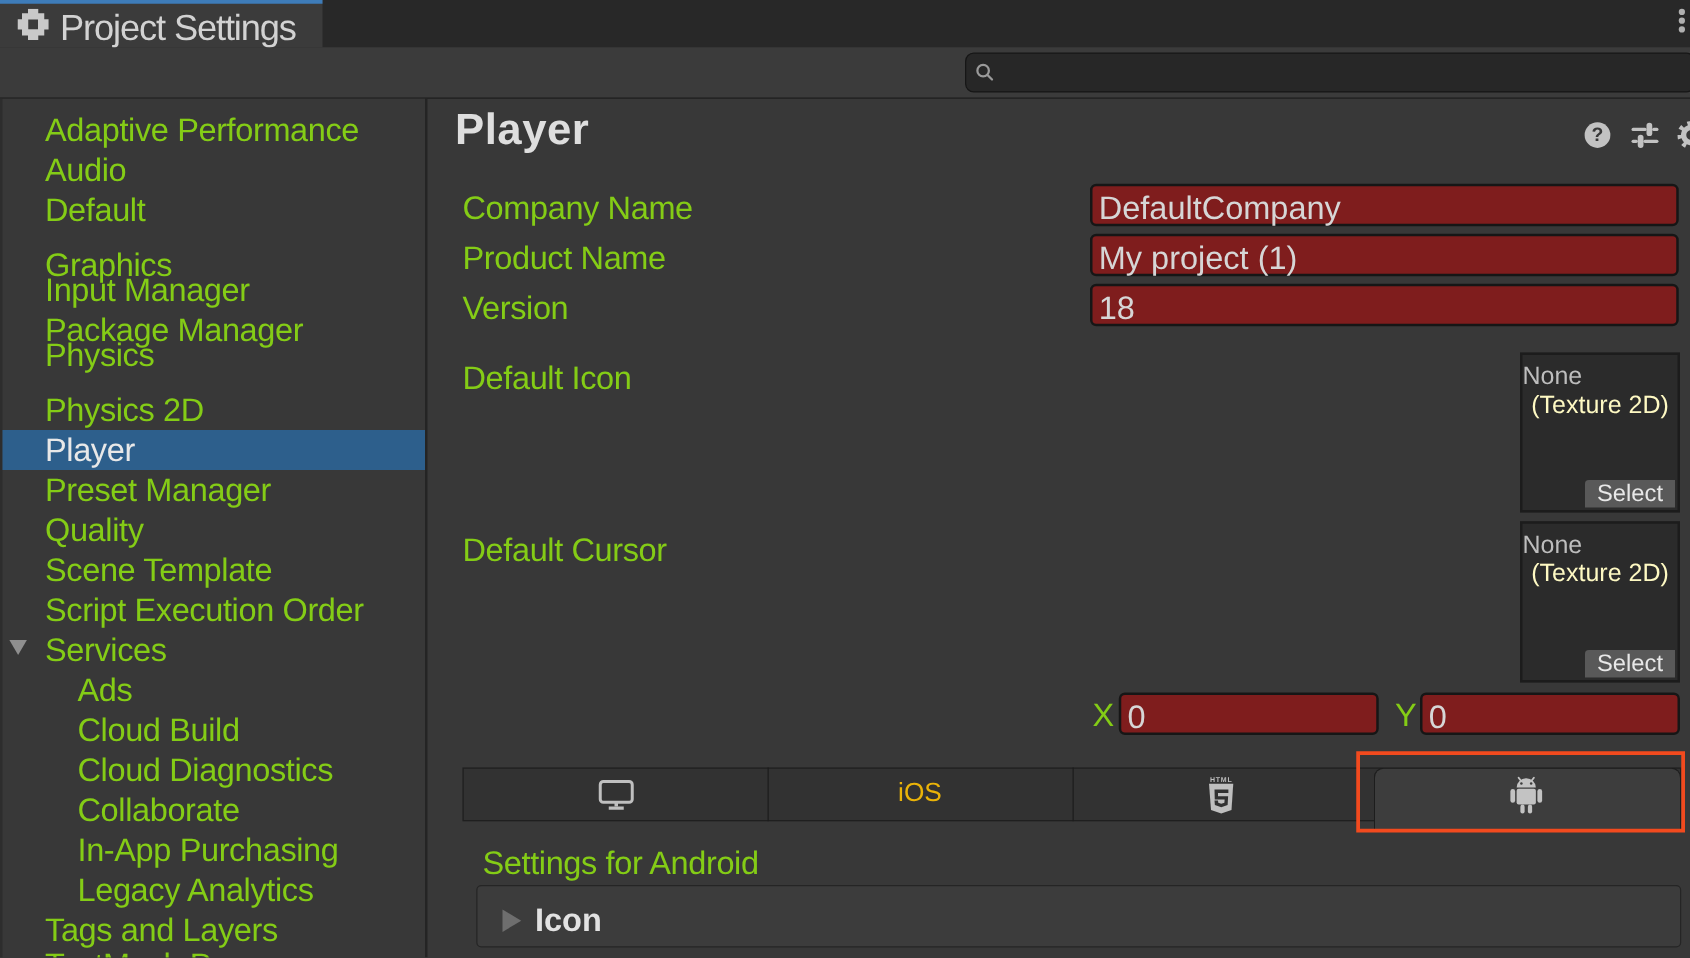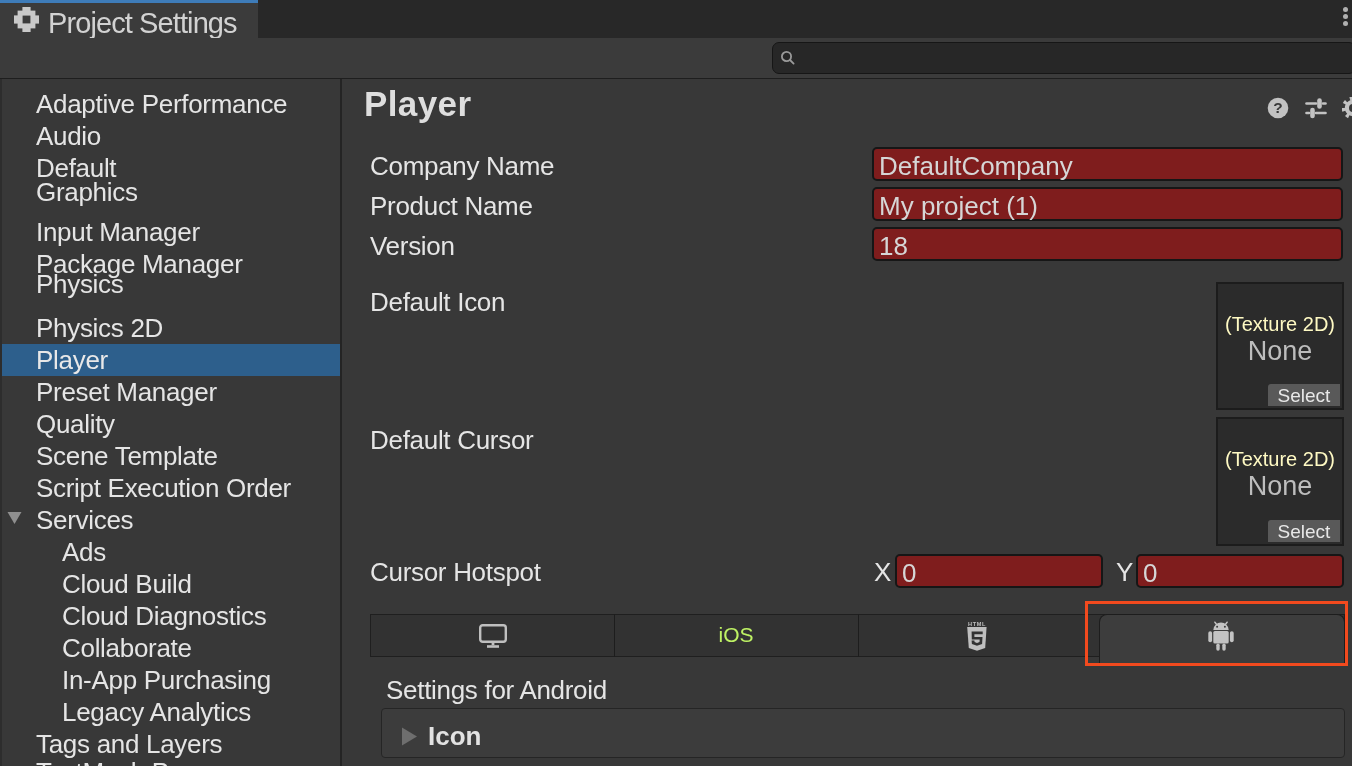--- a/index.html
+++ b/index.html
@@ -1,20 +1,20 @@
 <!DOCTYPE html>
 <html><head>
 <meta charset="utf-8">
 <style>
   * { margin:0; padding:0; box-sizing:border-box; }
   html,body { width:1352px; height:766px; overflow:hidden; background:#383838;
     font-family:"Liberation Sans", sans-serif; }
   .abs { position:absolute; }
   #stage { position:relative; width:1352px; height:766px; overflow:hidden; }
-  .lbl { position:absolute; color:#e5e5e5; font-size:26px; line-height:32px; white-space:nowrap; letter-spacing:-0.3px; }
+  .lbl { position:absolute; color:#84cc16; font-size:26px; line-height:32px; white-space:nowrap; letter-spacing:-0.3px; }
 </style>
 </head>
 <body>
 <div id="stage">
 
   <div class="abs" style="left:0;top:0;width:1352px;height:38px;background:#282828;"></div>
   <div class="abs" style="left:0;top:0;width:258px;height:38px;background:#3b3b3b;"></div>
   <div class="abs" style="left:0;top:0;width:258px;height:3px;background:#3e7cb9;"></div>
   <svg class="abs" style="left:14px;top:7px;" width="25" height="25" viewBox="0 0 25 25">
     <g fill="#c9c9c9">
@@ -38,21 +38,21 @@
   </svg>
   <div class="abs" style="left:0;top:78px;width:1352px;height:1px;background:#1e1e1e;"></div>
 
   <div class="abs" style="left:0;top:79px;width:340px;height:687px;background:#383838;"></div>
   <div class="abs" style="left:0;top:79px;width:2px;height:687px;background:#2d2d2d;"></div>
   <div class="abs" style="left:340px;top:79px;width:2px;height:687px;background:#242424;"></div>
   <div id="sidebar-items">
     <div class="lbl" style="left:36px;top:88px;">Adaptive Performance</div>
     <div class="lbl" style="left:36px;top:120px;">Audio</div>
     <div class="lbl" style="left:36px;top:152px;">Default</div>
-    <div class="lbl" style="left:36px;top:176px;">Graphics</div>
+    <div class="lbl" style="left:36px;top:196px;">Graphics</div>
     <div class="lbl" style="left:36px;top:216px;">Input Manager</div>
     <div class="lbl" style="left:36px;top:248px;text-align:right;">Package Manager</div>
     <div class="lbl" style="left:36px;top:268px;">Physics</div>
     <div class="lbl" style="left:36px;top:312px;">Physics 2D</div>
     <div class="lbl" style="left:36px;top:376px;">Preset Manager</div>
     <div class="lbl" style="left:36px;top:408px;">Quality</div>
     <div class="lbl" style="left:36px;top:440px;">Scene Template</div>
     <div class="lbl" style="left:36px;top:472px;">Script Execution Order</div>
     <div class="lbl" style="left:36px;top:504px;">Services</div>
     <div class="lbl" style="left:62px;top:536px;">Ads</div>
@@ -90,21 +90,20 @@
   </svg>
   <svg class="abs" style="left:1342px;top:97px;" width="22" height="22" viewBox="0 0 22 22">
     <path fill="#c2c2c2" fill-rule="evenodd" transform="translate(-1,-1)" d="M12.00 3.80 L13.24 3.89 L14.45 4.18 L15.61 4.64 L16.97 1.85 L18.05 2.46 L19.07 3.18 L19.99 4.01 L17.80 6.20 L18.61 7.15 L19.27 8.20 L19.76 9.34 L22.69 8.34 L23.03 9.53 L23.23 10.76 L23.30 12.00 L20.20 12.00 L20.11 13.24 L19.82 14.45 L19.36 15.61 L22.15 16.97 L21.54 18.05 L20.82 19.07 L19.99 19.99 L17.80 17.80 L16.85 18.61 L15.80 19.27 L14.66 19.76 L15.66 22.69 L14.47 23.03 L13.24 23.23 L12.00 23.30 L12.00 20.20 L10.76 20.11 L9.55 19.82 L8.39 19.36 L7.03 22.15 L5.95 21.54 L4.93 20.82 L4.01 19.99 L6.20 17.80 L5.39 16.85 L4.73 15.80 L4.24 14.66 L1.31 15.66 L0.97 14.47 L0.77 13.24 L0.70 12.00 L3.80 12.00 L3.89 10.76 L4.18 9.55 L4.64 8.39 L1.85 7.03 L2.46 5.95 L3.18 4.93 L4.01 4.01 L6.20 6.20 L7.15 5.39 L8.20 4.73 L9.34 4.24 L8.34 1.31 L9.53 0.97 L10.76 0.77 L12.00 0.70 Z M16.00 12.00 A4.0 4.0 0 1 0 8.00 12.00 A4.0 4.0 0 1 0 16.00 12.00 Z"></path>
   </svg>
 
   <div class="lbl" style="left:370px;top:150px;">Company Name</div>
   <div class="lbl" style="left:370px;top:190px;">Product Name</div>
   <div class="lbl" style="left:370px;top:230px;">Version</div>
   <div class="lbl" style="left:370px;top:286px;">Default Icon</div>
   <div class="lbl" style="left:370px;top:424px;">Default Cursor</div>
-  <div class="lbl" style="left:370px;top:556px;">Cursor Hotspot</div>
 
   <div class="abs inp" style="left:872px;top:147px;width:471px;height:34px;">DefaultCompany</div>
   <div class="abs inp" style="left:872px;top:187px;width:471px;height:34px;">My project (1)</div>
   <div class="abs inp" style="left:872px;top:227px;width:471px;height:34px;">18</div>
 
   <div class="texbox" style="left:1216px;top:282px;height:128px;">
     <div class="none1">None</div>
       <div class="none2">(Texture 2D)</div>
     <div class="selbtn">Select</div>
   </div>
@@ -122,21 +121,21 @@
   <div class="abs" style="left:370px;top:614px;width:975px;height:43px;background:#323232;border:1px solid #1f1f1f;"></div>
   <div class="abs" style="left:614px;top:614px;width:1px;height:43px;background:#1d1d1d;"></div>
   <div class="abs" style="left:858px;top:614px;width:1px;height:43px;background:#1d1d1d;"></div>
   <div class="abs" style="left:1099px;top:614px;width:246px;height:50px;background:#3d3d3d;border:1px solid #1d1d1d;border-bottom:none;border-radius:8px 8px 0 0;"></div>
 
   <svg class="abs" style="left:478px;top:623px;" width="30" height="26" viewBox="0 0 30 26">
     <rect x="2.2" y="2.2" width="25.6" height="16.6" rx="2.5" fill="none" stroke="#bfbfbf" stroke-width="2.4"></rect>
     <rect x="13.6" y="18.8" width="2.8" height="3.4" fill="#bfbfbf"></rect>
     <rect x="9" y="22.2" width="12" height="2.6" fill="#bfbfbf"></rect>
   </svg>
-  <div class="abs" style="left:614px;top:621px;width:244px;text-align:center;color:#bef264;font-size:21px;line-height:28px;">iOS</div>
+  <div class="abs" style="left:614px;top:621px;width:244px;text-align:center;color:#eab308;font-size:21px;line-height:28px;">iOS</div>
   <svg class="abs" style="left:963px;top:619px;" width="28" height="33" viewBox="0 0 28 33">
     <text x="14" y="6.6" font-family="Liberation Sans" font-size="5.6" font-weight="bold" fill="#bfbfbf" text-anchor="middle" letter-spacing="0.6">HTML</text>
     <path fill="#bfbfbf" d="M4.2 7.9 H23.6 L22.2 29 L14 31.8 L5.8 29 Z"></path>
     <path fill="#323232" d="M8.6 12.6 H19.7 V15.3 H11.4 V17.9 H19.5 L19.1 25 L14 26.8 L8.9 25 L8.6 21.4 H11.4 L11.6 23.1 L14 23.9 L16.5 23.1 L16.7 20.6 H8.8 Z"></path>
   </svg>
   <svg class="abs" style="left:1207px;top:620px;" width="28" height="32" viewBox="0 0 28 32">
     <g fill="#c3c3c3">
       <path d="M6.3 10 a7.7 7.4 0 0 1 15.4 0 Z"></path>
       <line x1="7.9" y1="2.2" x2="10.4" y2="5.4" stroke="#c3c3c3" stroke-width="1.5" stroke-linecap="round"></line>
       <line x1="20.1" y1="2.2" x2="17.6" y2="5.4" stroke="#c3c3c3" stroke-width="1.5" stroke-linecap="round"></line>
@@ -157,17 +156,17 @@
   <svg class="abs" style="left:401px;top:727px;" width="17" height="19" viewBox="0 0 17 19">
     <path fill="#6e6e6e" d="M1 0.5 L16 9.5 L1 18.5 Z"></path>
   </svg>
   <div class="abs" style="left:428px;top:720px;color:#e2e2e2;font-size:26px;font-weight:bold;line-height:32px;">Icon</div>
 
 </div>
 <style>
   .inp { background:#7f1d1d; border:2px solid #161616; border-radius:5px;
          color:#d6d6d6; font-size:26px; line-height:29px; padding:3px 0 0 5px; }
   .texbox { position:absolute; width:128px; background:#2b2b2b; border:2px solid #1c1c1c; }
-  .none1 { position:absolute; top:6px; width:100%; text-align:center; color:#bdbdbd; font-size:27px;margin-top:46px; }
+  .none1 { position:absolute; top:6px; width:100%; text-align:left; color:#bdbdbd; font-size:20px; }
   .none2 { position:absolute; top:29px; width:100%; text-align:center; color:#fef9c3; font-size:20px; }
   .selbtn { position:absolute; right:2px; bottom:2px; width:72px; height:22px; background:#595959;
             color:#e8e8e8; font-size:19px; line-height:23px; text-align:center; border-radius:3px 0 0 0; }
 </style>
 
 </body></html>

